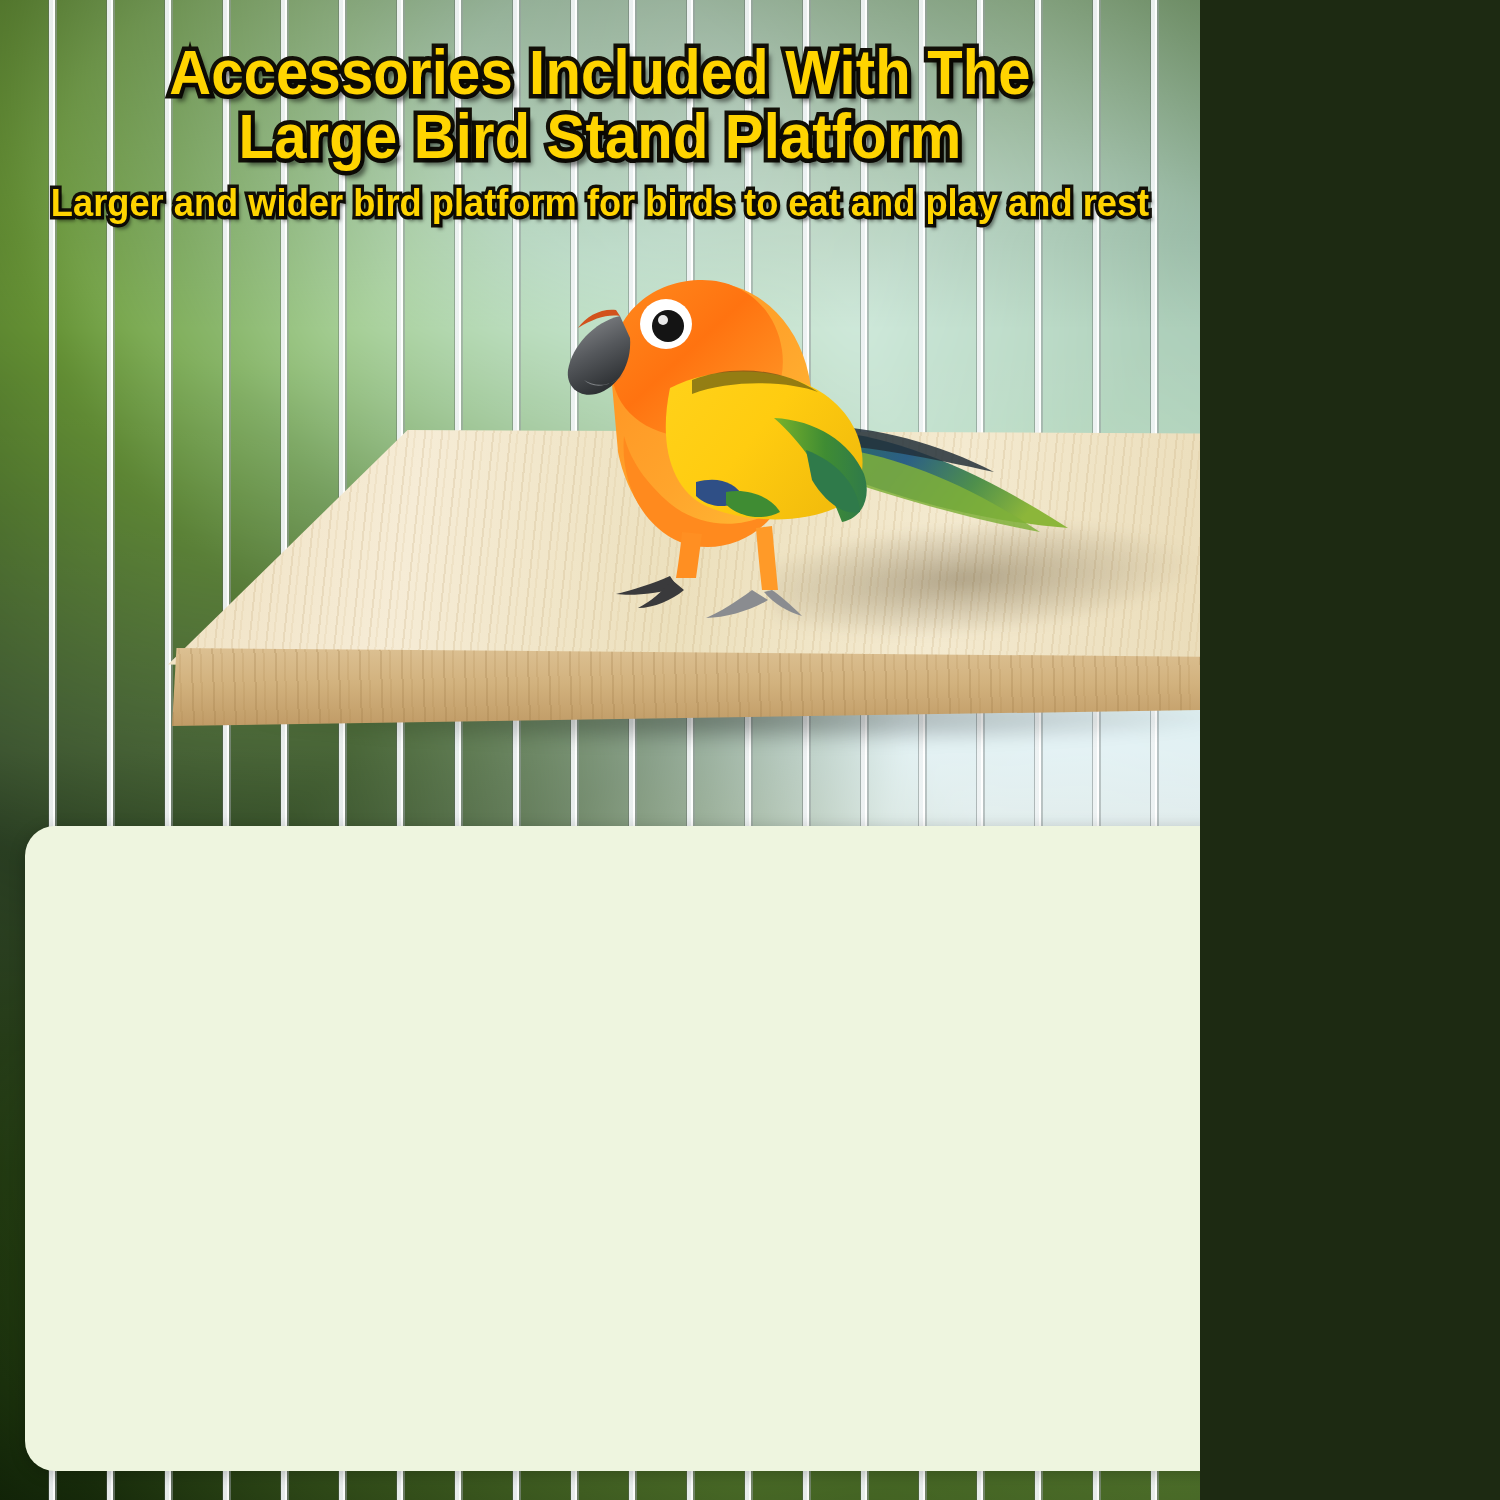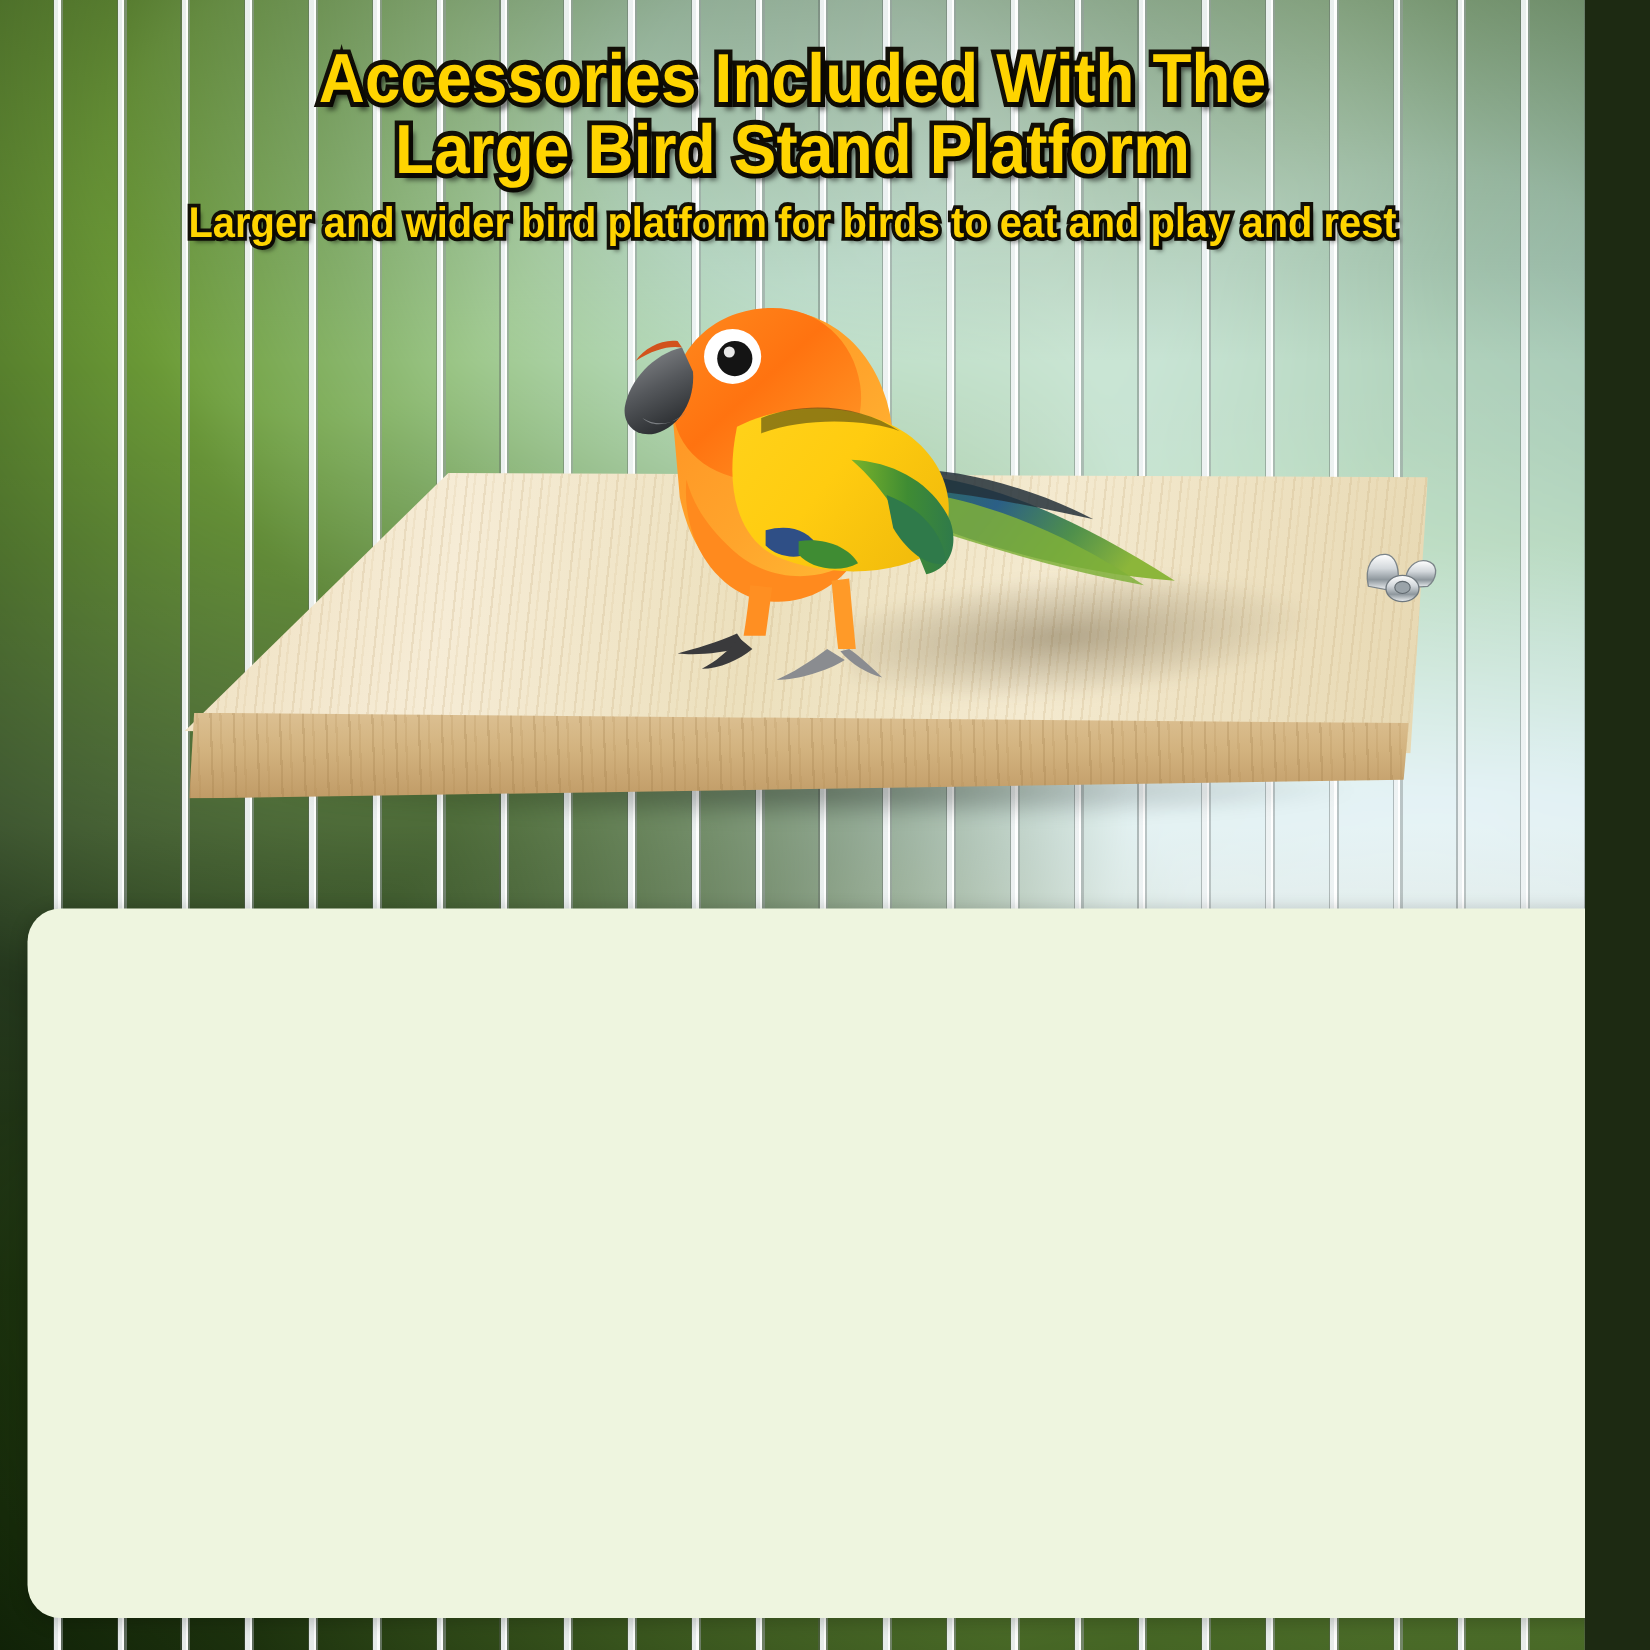--- a/index.html
+++ b/index.html
@@ -1,17 +1,17 @@
 <!DOCTYPE html>
 <html><head>
 <meta charset="utf-8">
 <style>
   html,body{margin:0;padding:0;background:#1d2a12;}
   #stage{
-    position:relative;width:1441px;height:1500px;overflow:hidden;
+    position:relative;width:1200px;height:1500px;overflow:hidden;
     font-family:"Liberation Sans","DejaVu Sans",sans-serif;
   }
 
   
   .bg{position:absolute;inset:0;
     background:
       radial-gradient(circle at 22% 14%, rgba(120,170,60,.85) 0 11%, rgba(120,170,60,0) 42%),
       radial-gradient(circle at 50% 10%, rgba(150,200,215,.85) 0 9%, rgba(150,200,215,0) 38%),
       radial-gradient(circle at 70% 6%,  rgba(112,162,58,.70) 0 10%, rgba(112,162,58,0) 40%),
       radial-gradient(circle at 12% 42%, rgba(40,70,26,.95) 0 18%, rgba(40,70,26,0) 55%),

